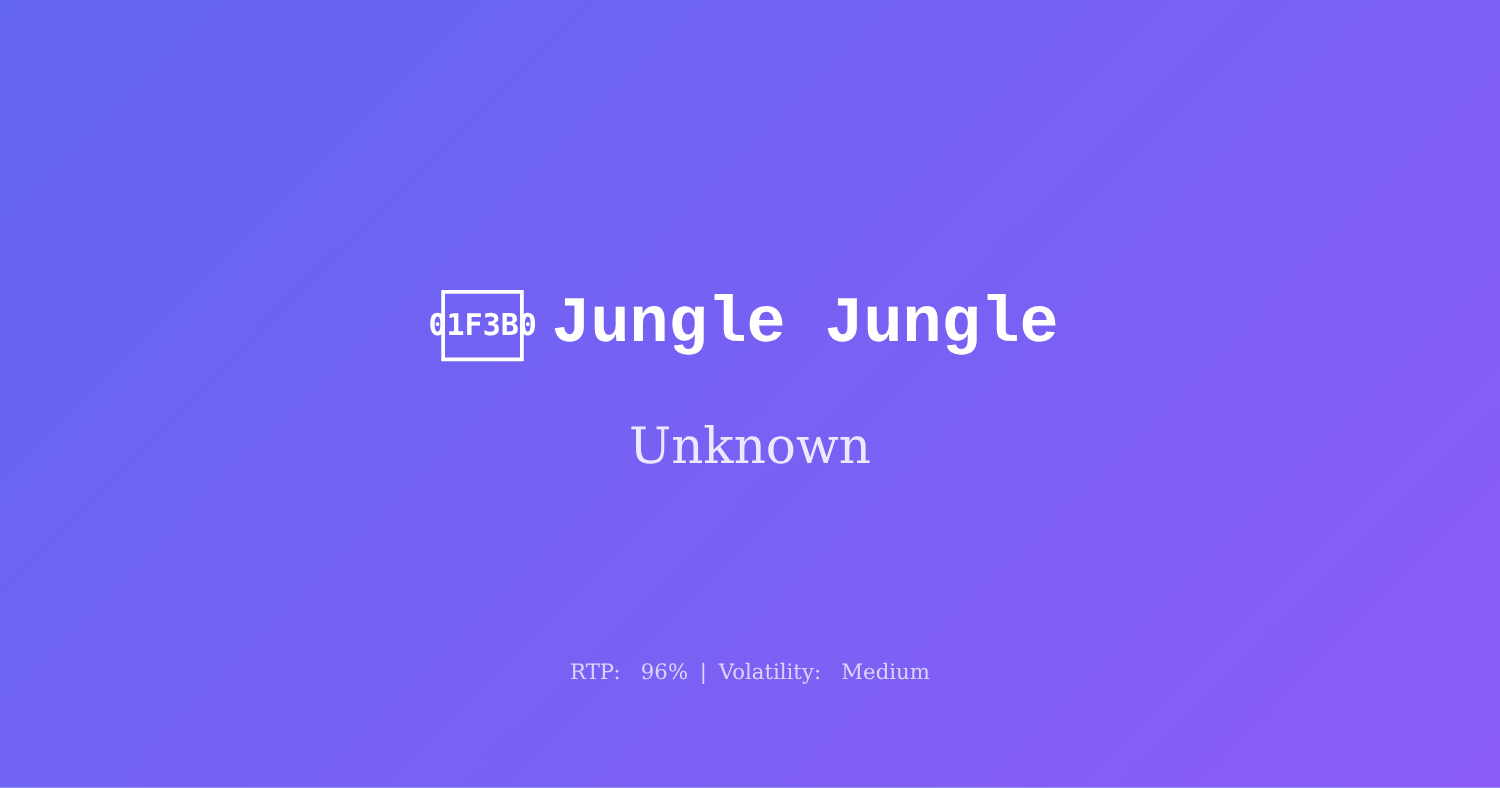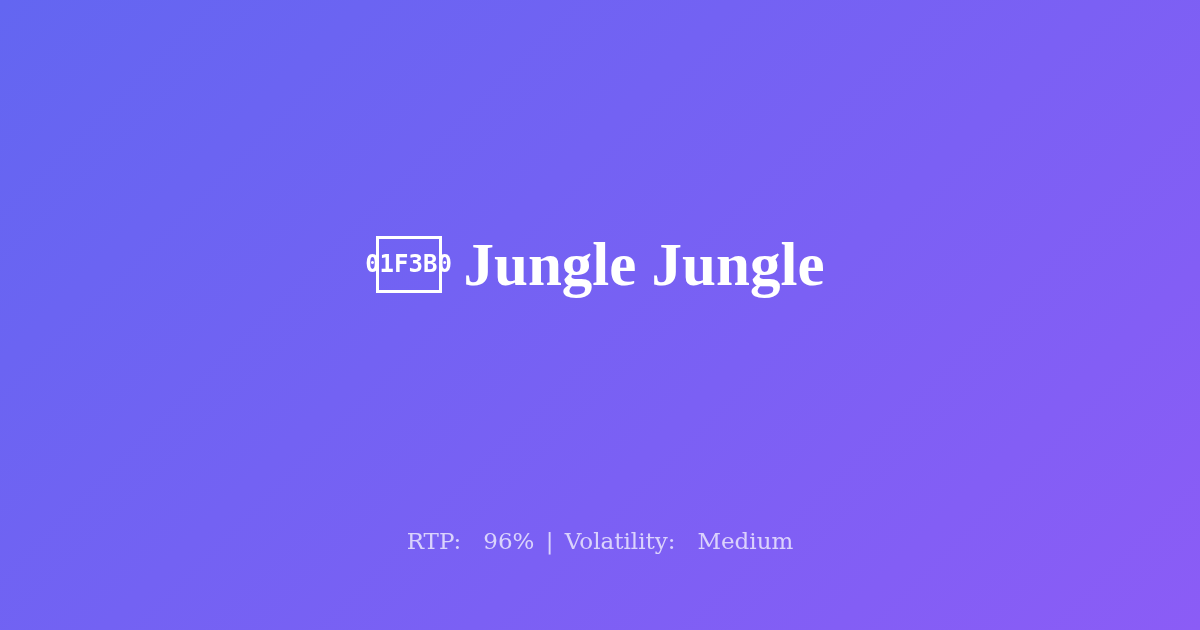--- a/index.html
+++ b/index.html
@@ -41,23 +41,23 @@
     display: flex;
     flex-direction: row;
     align-items: center;
     justify-content: center;
     gap: 22px;
     width: 100%;
     line-height: 1;
   }
 
   .title-text {
-    font-family: Liberation Serif, serif;
+    font-family: Liberation Mono, monospace;
     font-weight: 700;
-    font-size: 61px;
+    font-size: 52px;
     color: #ffffff;
     letter-spacing: 0px;
     white-space: nowrap;
     line-height: 1.08;
   }
 
   
   .tofu-glyph {
     display: inline-flex;
     flex-direction: row;
@@ -94,21 +94,21 @@
 
   
   .meta-line {
     position: absolute;
     left: 0;
     right: 0;
     top: 528px;
     text-align: center;
     font-family: "DejaVu Serif", "Liberation Serif", serif;
     font-weight: 400;
-    font-size: 23px;
+    font-size: 17px;
     line-height: 1.2;
     color: rgba(255, 255, 255, 0.72);
     white-space: nowrap;
   }
 
   .meta-line .sep {
     padding: 0 4px;
   }
 </style>
 </head>
@@ -122,20 +122,21 @@
 
       <span class="tofu-glyph" aria-label="slot machine emoji missing glyph">
         <span>01F</span>
         <span>3B0</span>
       </span>
 
       <span class="title-text">Jungle Jungle</span>
 
     </div>
 
+    <div class="subtitle">Unknown</div>
 
   </div>
 
   <div class="meta-line">
     <span>RTP:</span>
     <span>&nbsp;</span>
     <span>96%</span>
     <span class="sep">|</span>
     <span>Volatility:</span>
     <span>&nbsp;</span>

